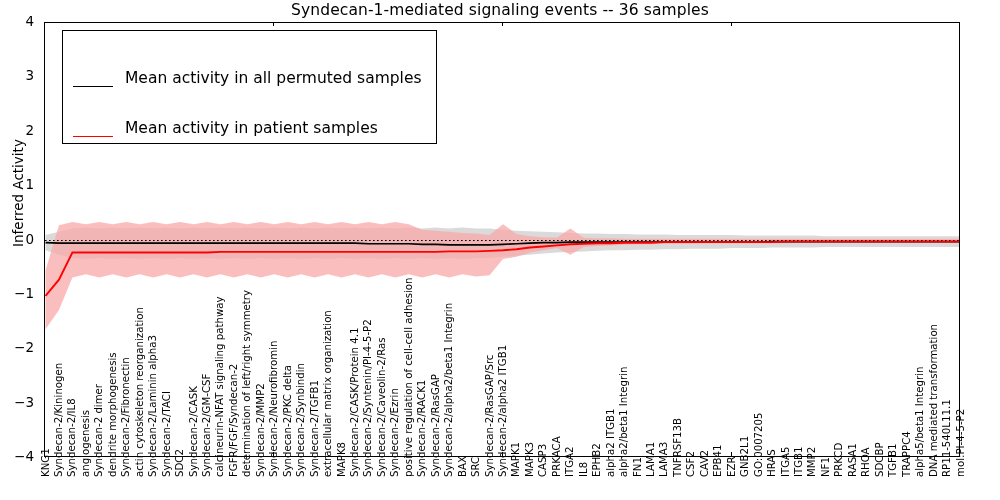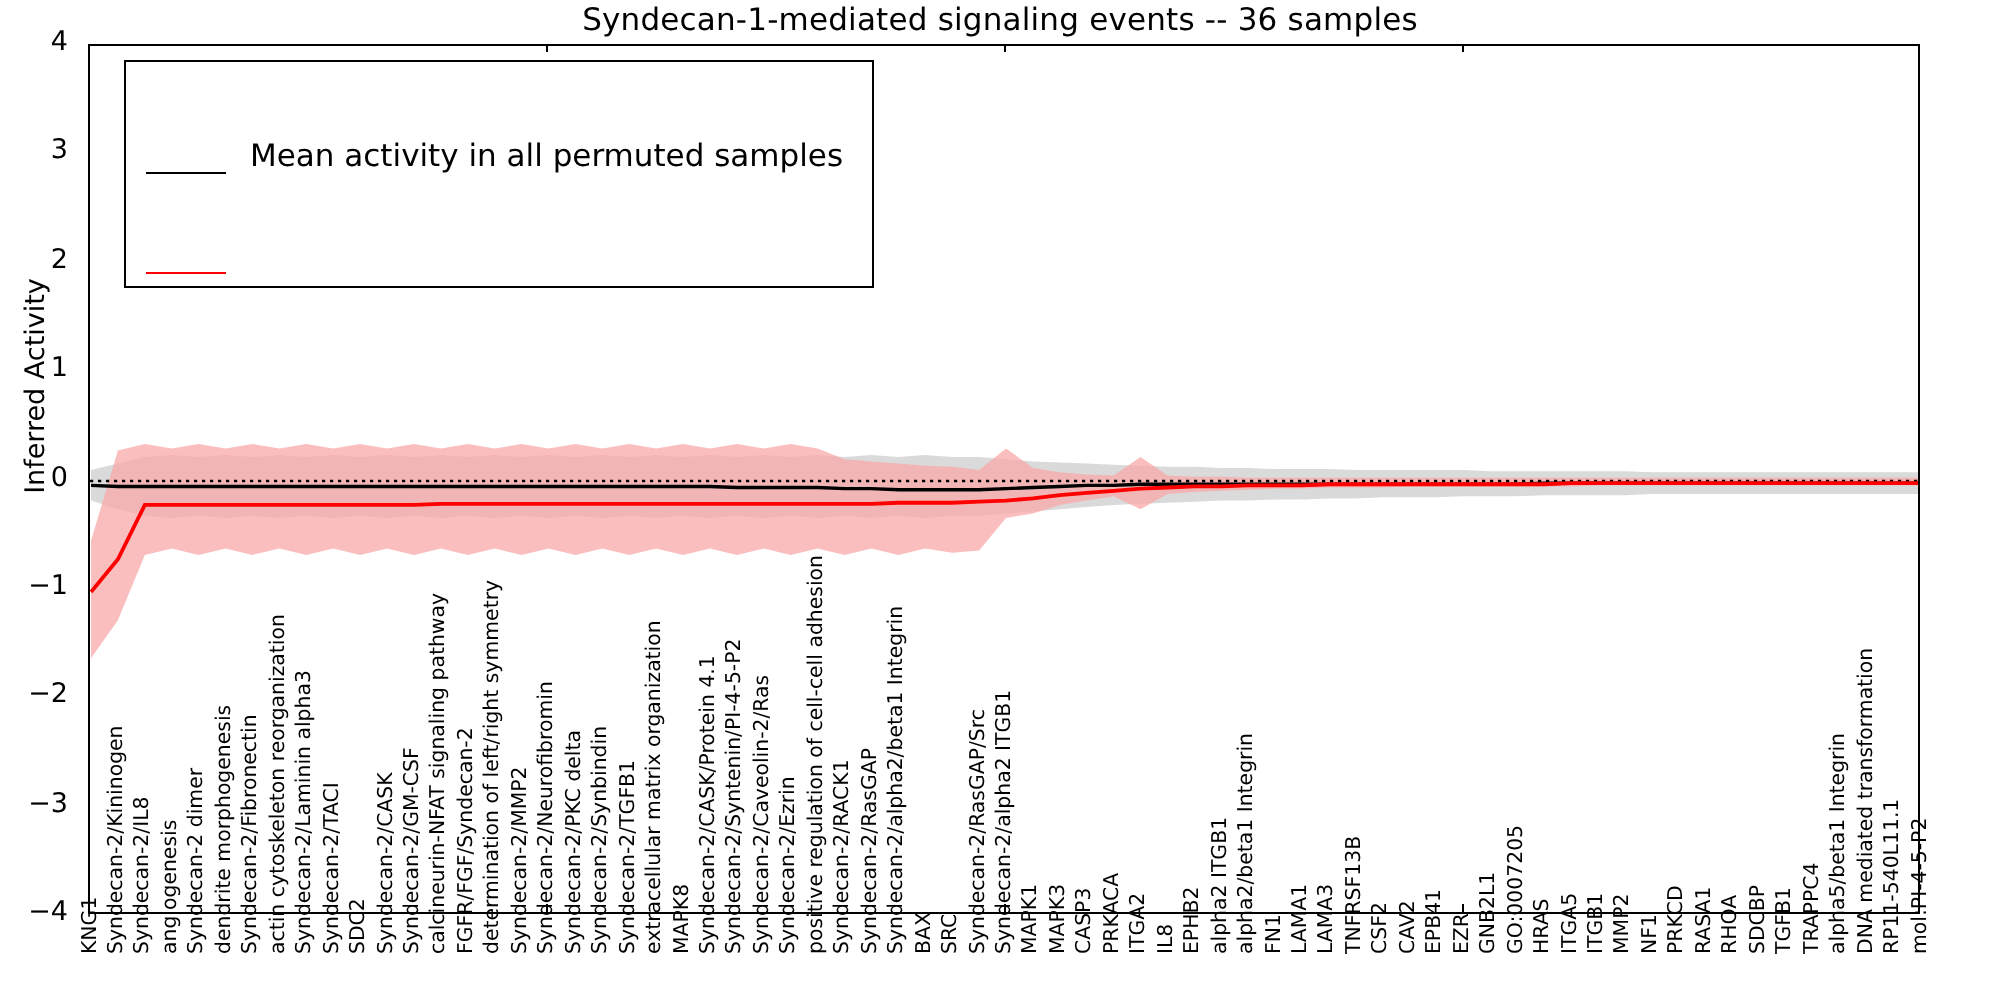--- a/index.html
+++ b/index.html
@@ -191,20 +191,21 @@
     </div>
 
 
   <div id="legend">
     <div class="legrow">
       <span class="legline"></span>
       <span class="legtext">Mean activity in all permuted samples</span>
     </div>
     <div class="legrow">
       <span class="legline red"></span>
+      <span class="legtext">Mean activity in patient samples</span>
     </div>
   </div>
 
 <div class="xtick-mark" style="left: 273px; top: 22px;"></div>
     <div class="xtick-mark" style="left: 273px; top: 452px;"></div>
     <div class="xtick-mark" style="left: 502px; top: 22px;"></div>
     <div class="xtick-mark" style="left: 502px; top: 452px;"></div>
     <div class="xtick-mark" style="left: 731px; top: 22px;"></div>
     <div class="xtick-mark" style="left: 731px; top: 452px;"></div>
   </div>

